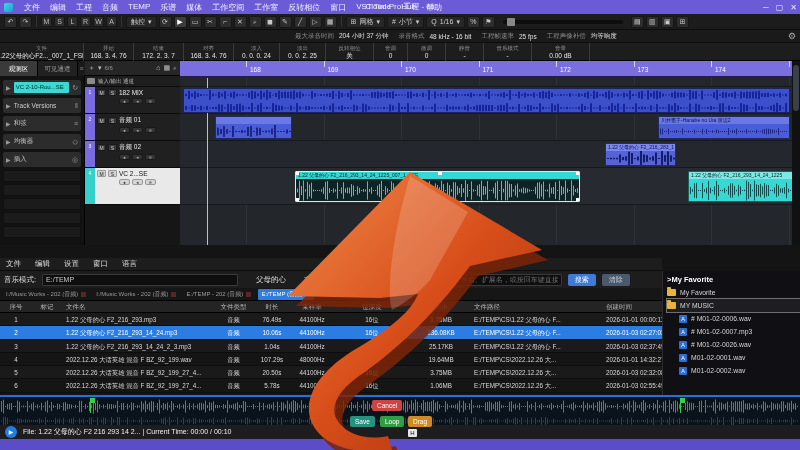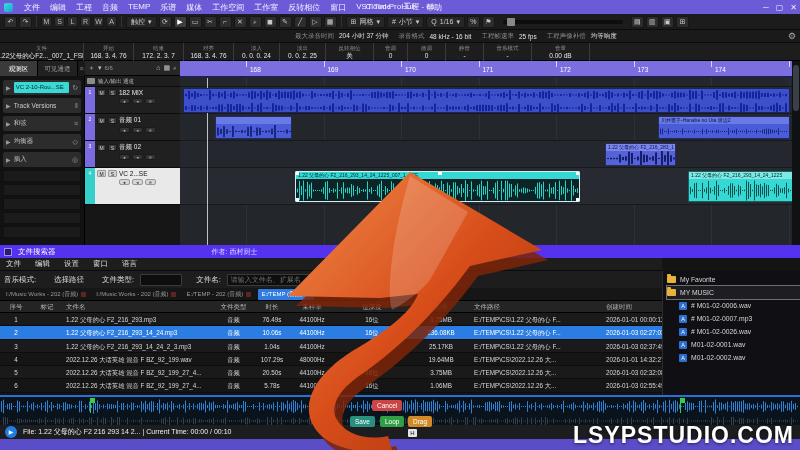--- a/index.html
+++ b/index.html
@@ -1236,35 +1236,31 @@
               </g>
             </svg>
           </div>
       </div>
     </div>
     <div id="v-scroll">
         <i></i>
       </div>
   </div>
 
-  <div id="fb-header">
-    <span class="ico"></span>
-    <span id="fb-title">文件搜索器</span>
-    <span id="fb-author">作者: 西村厨士</span>
-  </div>
   <div id="fb-menus">
       <span>文件</span>
       <span>编辑</span>
       <span>设置</span>
       <span>窗口</span>
       <span>语言</span>
     </div>
   <div id="fb-pathrow">
     <span class="fb-label">音乐模式:</span>
-    <span class="fb-label" style="margin-left:12px">选择路径</span>
+    <input class="fb-input" id="path-input" value="E:/TEMP" style="">
+    <span class="fb-label" style="margin-left:12px">父母的心</span>
     <span class="fb-label" style="margin-left:12px">文件类型:</span>
     <span class="fb-input" style="width:42px"></span>
     <span class="fb-label" style="margin-left:8px">文件名:</span>
     <input class="fb-input" id="name-input" placeholder="请输入文件名、扩展名，或按回车键直接搜索" style="">
     <span class="fb-btn" id="search-btn">搜索</span>
     <span class="fb-btn" id="clear-btn">清除</span>
   </div>
   <div id="fb-tabs">
       <div class="fb-tab">
         <span>I:/Music Works - 202 (音频)</span>
@@ -1364,20 +1360,21 @@
         <span class="td" style="width: 40px; text-align: center;">5.78s</span>
         <span class="td" style="width: 40px; text-align: center;">44100Hz</span>
         <span class="td" style="width: 80px; text-align: center;">16位</span>
         <span class="td" style="width: 58px; text-align: center;">1.06MB</span>
         <span class="td" style="width: 132px; text-align: left; padding-left: 4px;">E:/TEMP\CS\2022.12.26 大...</span>
         <span class="td" style="width: 60px; text-align: left; padding-left: 4px;">2026-01-03 02:55:49</span>
       </div>
     </div>
 
   <div id="fav">
+    <div id="fav-header">&gt;My Favorite</div>
     <div id="fav-list">
         <div class="fav-item">
           <span class="fav-folder"></span>
           <span class="fav-label">My Favorite</span>
         </div>
         <div class="fav-item sel">
           <span class="fav-folder"></span>
           <span class="fav-label">MY MUSIC</span>
         </div>
         <div class="fav-item lvl2">
@@ -2220,21 +2217,20 @@
     <span class="pl-btn" id="btn-save">Save</span>
     <span class="pl-btn" id="btn-loop">Loop</span>
     <span class="pl-btn" id="btn-drag">Drag</span>
     <span id="drag-key">H</span>
   </div>
   <div id="statusbar">
     <span id="play-circle">▶</span>
     <span id="status-text">File: 1.22 父母的心 F2 216 293 14 2... | Current Time: 00:00 / 00:10</span>
   </div>
   <div id="purpleband"></div>
-  <div id="watermark">LSYPSTUDIO.COM</div>
 
   <svg id="arrow-overlay" viewBox="0 0 800 450">
     <defs>
       <linearGradient id="ag" x1="0" y1="0" x2="1" y2="1">
         <stop offset="0" stop-color="#f08a4a"></stop>
         <stop offset="0.5" stop-color="#d84e1a"></stop>
         <stop offset="1" stop-color="#a32e0e"></stop>
       </linearGradient>
     </defs>
     <path d="M418,186 L548,260 L478,276 C438,330 403,360 373,382 C348,398 338,414 344,428 C352,444 374,451 396,446 L400,458 C360,466 326,454 318,428 C312,404 330,380 362,360 C400,336 420,318 426,304 L388,308 L296,306 Z" fill="#7e2408" opacity="0.85"></path>

